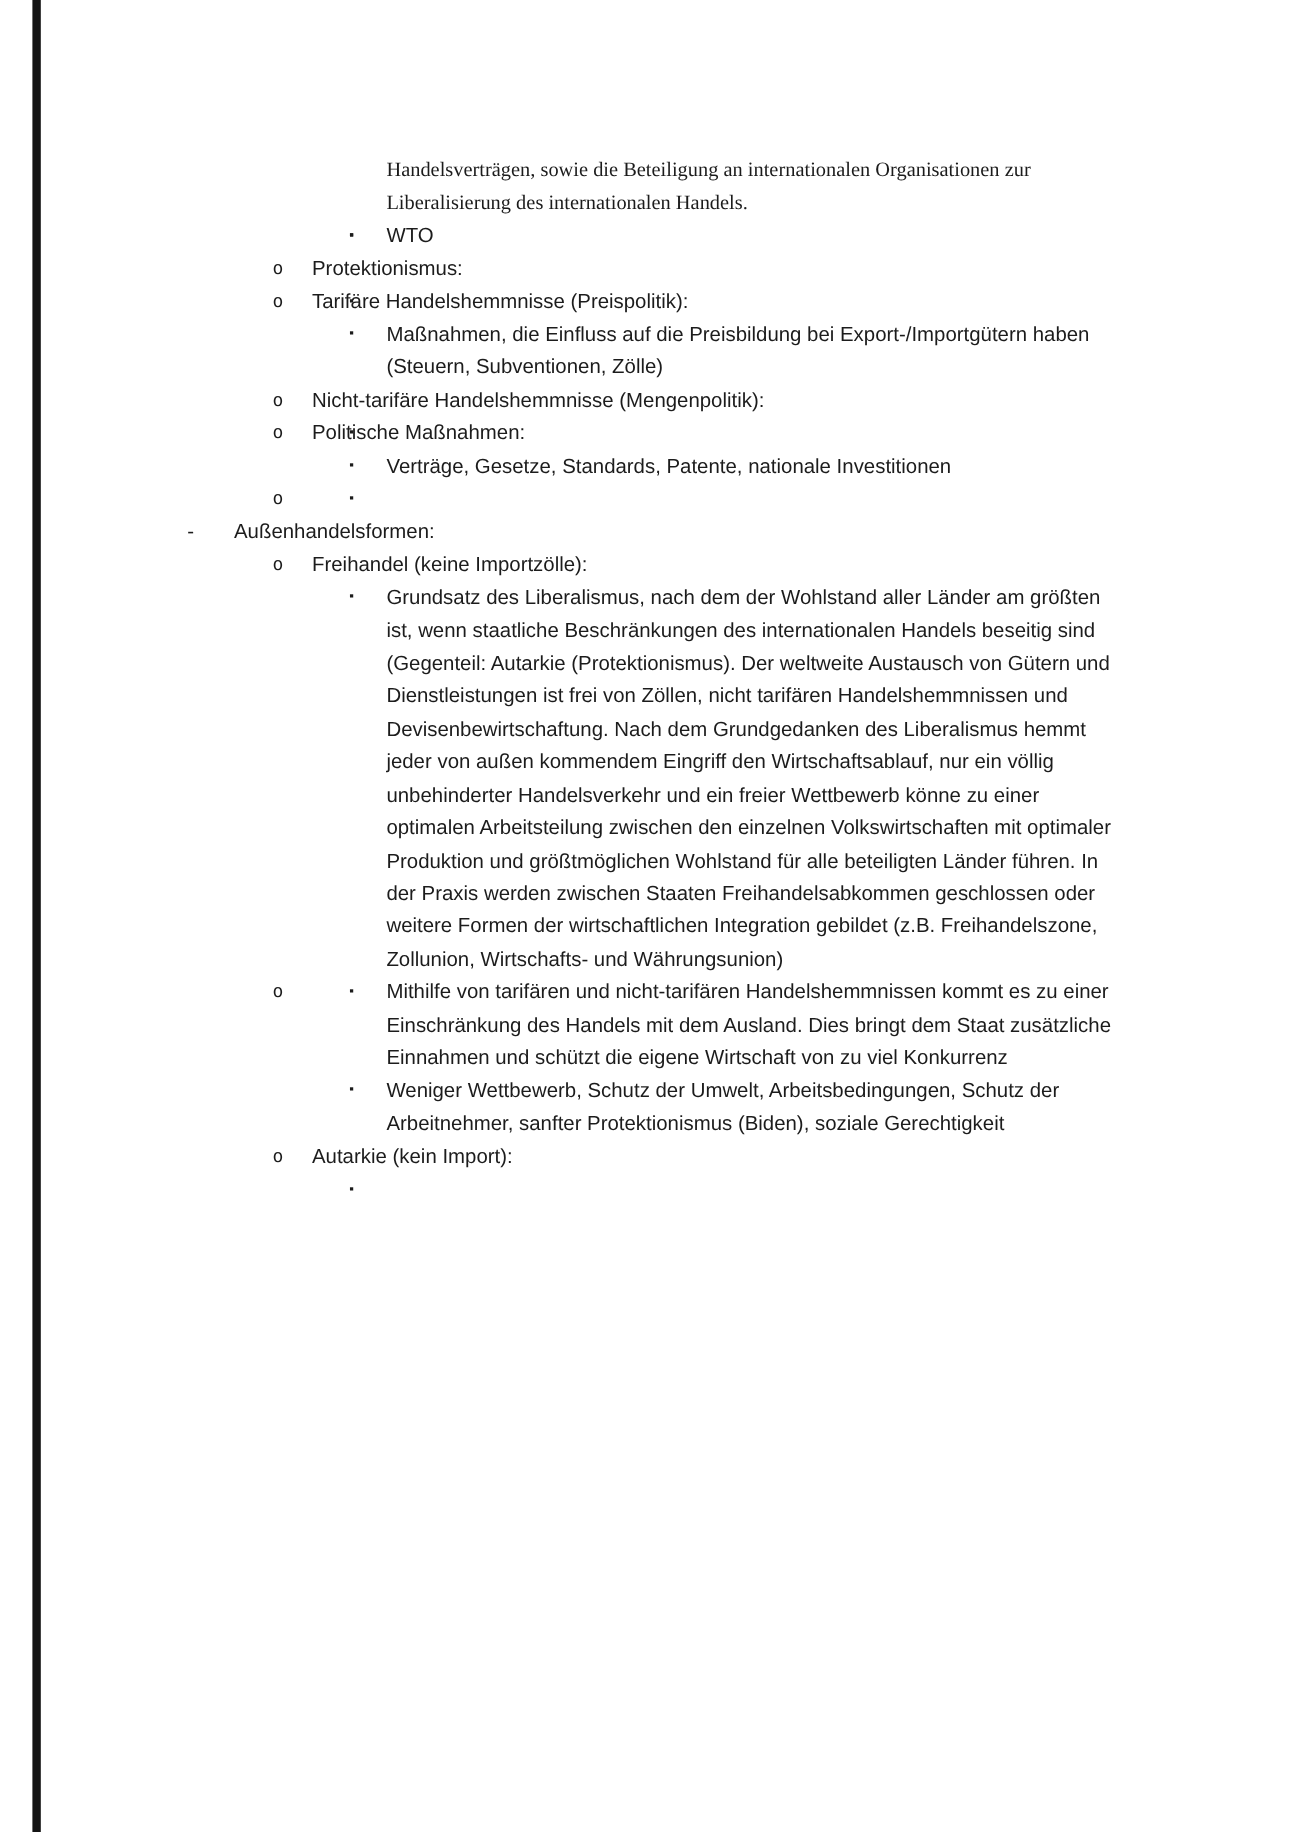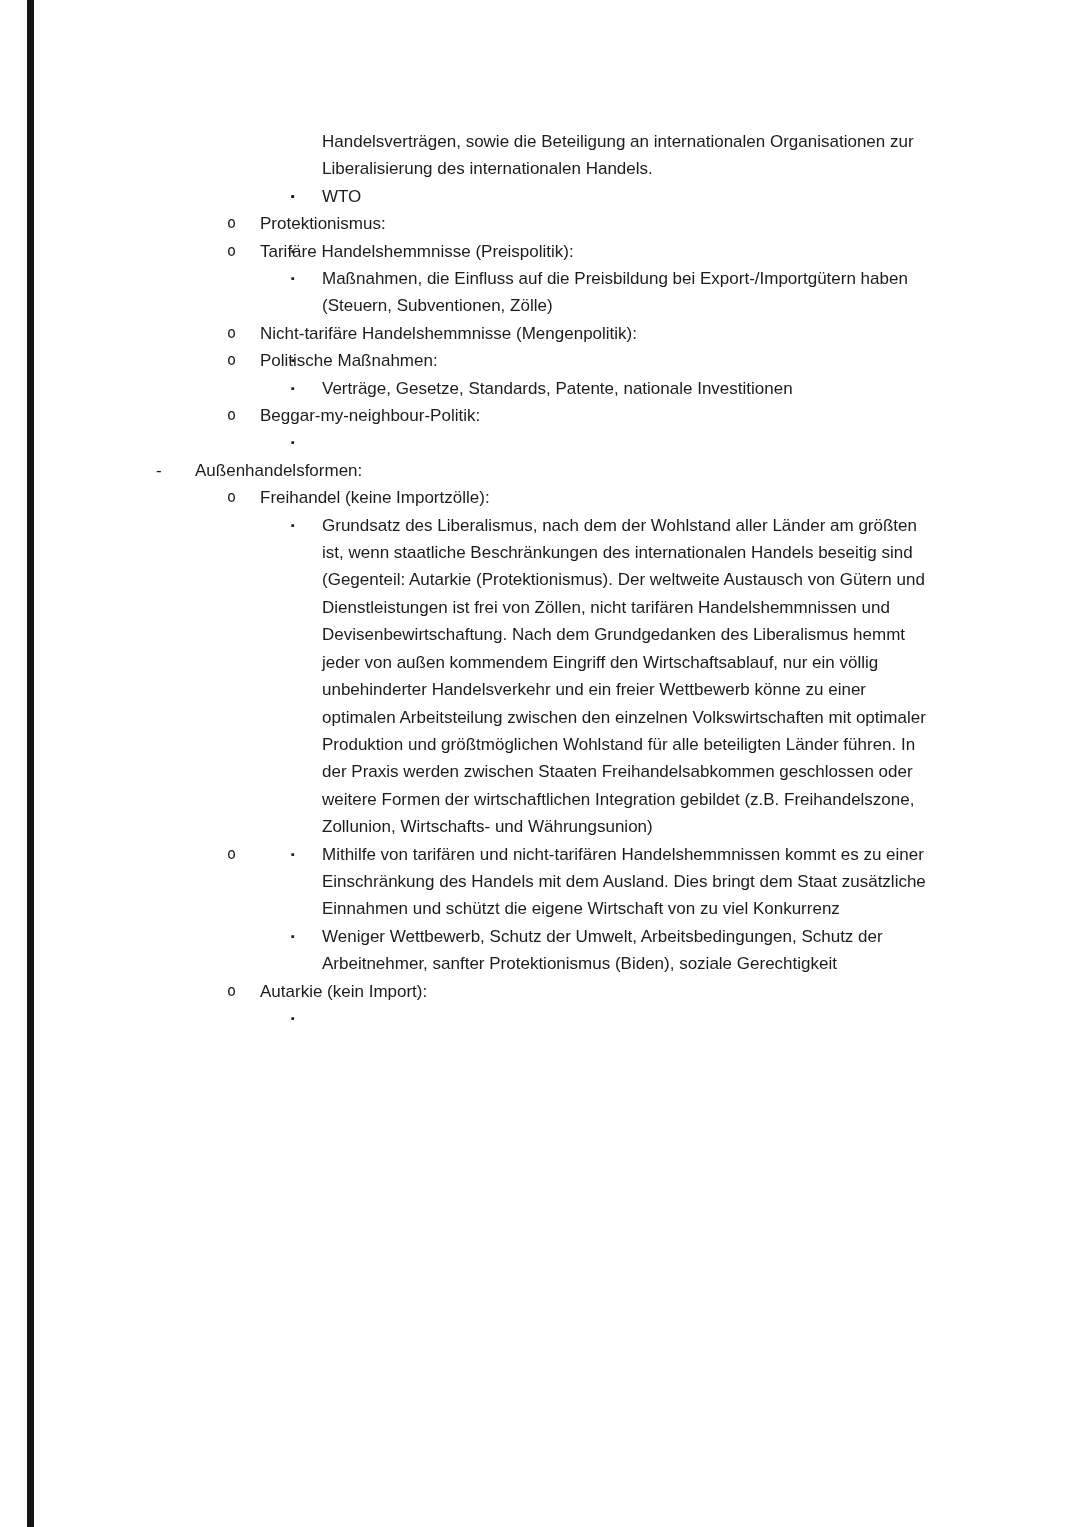--- a/index.html
+++ b/index.html
@@ -42,21 +42,21 @@
   .row.circle .marker {
     left: 227px;
     font-family: "DejaVu Sans Mono", monospace;
     font-size: 15px;
   }
   .row.square { padding-left: 322px; }
   .row.square .marker {
     left: 291px;
     font-size: 11px;
   }
-  .row.continuation { padding-left: 322px; }
+  .row.continuation { padding-left: 322px; font-family: Liberation Serif, serif; }
   .row.spacer { height: 27.4px; }
   .text { display: block; }
 </style>
 </head>
 <body>
 
 <div class="left-bar"></div>
 <main class="doc">
     <div class="row continuation">
       <span class="text">Handelsverträgen, sowie die Beteiligung an internationalen Organisationen zur Liberalisierung des internationalen Handels.</span>
@@ -93,21 +93,20 @@
     <div class="row circle">
       <span class="marker">o</span>
       <span class="text">Politische Maßnahmen:</span>
     </div>
     <div class="row square">
       <span class="marker">▪</span>
       <span class="text">Verträge, Gesetze, Standards, Patente, nationale Investitionen</span>
     </div>
     <div class="row circle">
       <span class="marker">o</span>
-      <span class="text">Beggar-my-neighbour-Politik:</span>
     </div>
     <div class="row square">
       <span class="marker">▪</span>
     </div>
     <div class="row spacer"></div>
     <div class="row dash">
       <span class="marker">-</span>
       <span class="text">Außenhandelsformen:</span>
     </div>
     <div class="row circle">

